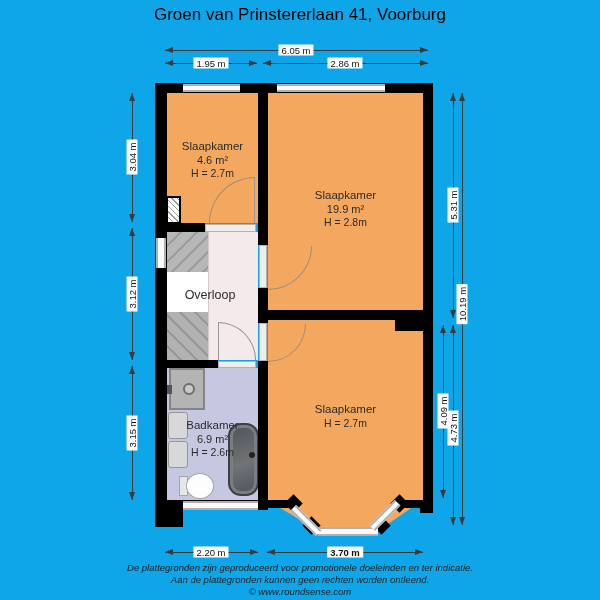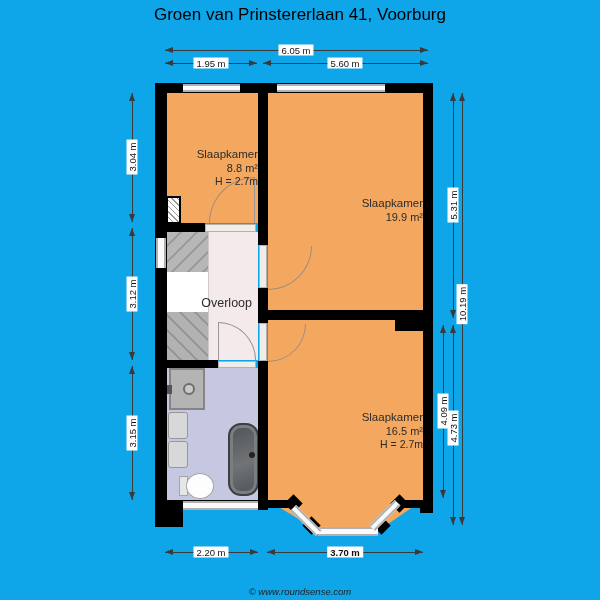--- a/index.html
+++ b/index.html
@@ -38,21 +38,21 @@
   .arr.l{border-top:3px solid transparent;border-bottom:3px solid transparent;border-right:8px solid #3a3a3a;}
   .arr.r{border-top:3px solid transparent;border-bottom:3px solid transparent;border-left:8px solid #3a3a3a;}
   .arr.u{border-left:3px solid transparent;border-right:3px solid transparent;border-bottom:8px solid #3a3a3a;}
   .arr.d{border-left:3px solid transparent;border-right:3px solid transparent;border-top:8px solid #3a3a3a;}
   .dimlab{position:absolute;font-size:9.5px;color:#111;background:#fff;padding:0 3px;
           transform:translate(-50%,-50%);white-space:nowrap;}
   .dimlab.v{transform:translate(-50%,-50%) rotate(-90deg);}
   
   .title{position:absolute;left:0;top:5px;width:600px;text-align:center;font-size:17px;color:#000;}
   .subtitle{position:absolute;left:0;top:26px;width:600px;text-align:center;font-size:11px;color:#000;}
-  .room-label{position:absolute;text-align:right;color:#2b2b2b;line-height:13.5px;margin-top:8px;}
+  .room-label{position:absolute;text-align:center;color:#2b2b2b;line-height:13.5px;}
   .room-label .rn{font-size:11.5px;}
   .room-label .ra{font-size:11px;}
   .room-label .rh{font-size:10.5px;}
   .footer{position:absolute;left:0;width:600px;text-align:center;font-style:italic;
           font-size:9.5px;color:#222;}
 </style>
 </head>
 <body>
 
 <div class="canvas">
@@ -120,31 +120,36 @@
 
   <div class="thr" style="left:259px;top:323px;width:8px;height:38px;"></div>
   <div class="arc br" style="left:268px;top:324px;width:38px;height:38px;"></div>
 
   <div class="thr" style="left:218px;top:361px;width:38px;height:7px;"></div>
   <div class="arc tr" style="left:218px;top:322px;width:38px;height:38px;"></div>
   <div class="leaf" style="left:218px;top:322px;width:1px;height:38px;"></div>
 
   <div class="room-label" style="left:167px;top:140px;width:91px;">
     <div class="rn">Slaapkamer</div>
-    <div class="ra">8.8 m²</div>
+    <div class="ra">4.6 m²</div>
     <div class="rh">H = 2.7m</div>
   </div>
   <div class="room-label" style="left:268px;top:189px;width:155px;">
     <div class="rn">Slaapkamer</div>
     <div class="ra">19.9 m²</div>
+    <div class="rh">H = 2.8m</div>
   </div>
   <div class="room-label" style="left:268px;top:403px;width:155px;">
     <div class="rn">Slaapkamer</div>
-    <div class="ra">16.5 m²</div>
     <div class="rh">H = 2.7m</div>
+  </div>
+  <div class="room-label" style="left:167px;top:419px;width:91px;">
+    <div class="rn">Badkamer</div>
+    <div class="ra">6.9 m²</div>
+    <div class="rh">H = 2.6m</div>
   </div>
   <div class="room-label" style="left:168px;top:289px;width:84px;">
     <div class="rn" style="font-size:12.5px;">Overloop</div>
   </div>
 
   <div>
     <div class="dline-h" style="left:165px;top:50px;width:263px;"></div>
     <div class="arr l" style="left:165px;top:47px;"></div>
     <div class="arr r" style="left:420px;top:47px;"></div>
     <span class="dimlab" style="left:296px;top:50px;">6.05 m</span>
@@ -152,21 +157,21 @@
   <div>
     <div class="dline-h" style="left:165px;top:63px;width:92px;"></div>
     <div class="arr l" style="left:165px;top:60px;"></div>
     <div class="arr r" style="left:249px;top:60px;"></div>
     <span class="dimlab" style="left:211px;top:63px;">1.95 m</span>
   </div>
   <div>
     <div class="dline-h" style="left:263px;top:63px;width:165px;"></div>
     <div class="arr l" style="left:263px;top:60px;"></div>
     <div class="arr r" style="left:420px;top:60px;"></div>
-    <span class="dimlab" style="left:345px;top:63px;">5.60 m</span>
+    <span class="dimlab" style="left:345px;top:63px;">2.86 m</span>
   </div>
 
   <div>
     <div class="dline-h" style="left:165px;top:552px;width:93px;"></div>
     <div class="arr l" style="left:165px;top:549px;"></div>
     <div class="arr r" style="left:250px;top:549px;"></div>
     <span class="dimlab" style="left:211px;top:552px;">2.20 m</span>
   </div>
   <div>
     <div class="dline-h" style="left:267px;top:552px;width:156px;"></div>
@@ -212,15 +217,17 @@
     <div class="arr d" style="left:450px;top:517px;"></div>
     <span class="dimlab v" style="left:453px;top:428px;">4.73 m</span>
   </div>
   <div>
     <div class="dline-v" style="left:462px;top:93px;height:432px;"></div>
     <div class="arr u" style="left:459px;top:93px;"></div>
     <div class="arr d" style="left:459px;top:517px;"></div>
     <span class="dimlab v" style="left:462px;top:304px;">10.19 m</span>
   </div>
 
+  <div class="footer" style="top:562px;">De plattegronden zijn geproduceerd voor promotionele doeleinden en ter indicatie.</div>
+  <div class="footer" style="top:574px;">Aan de plattegronden kunnen geen rechten worden ontleend.</div>
   <div class="footer" style="top:586px;">© www.roundsense.com</div>
 
 </div>
 
 </body></html>

